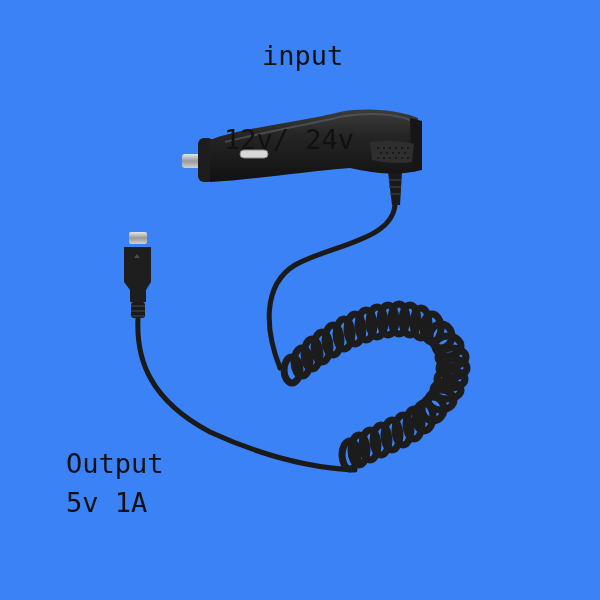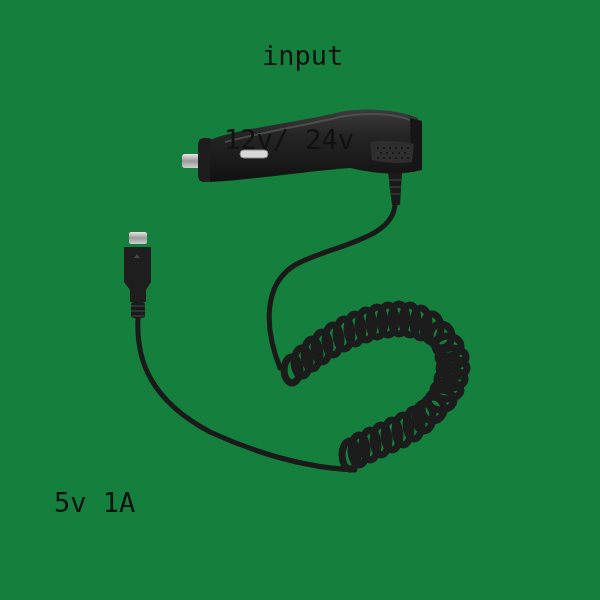--- a/index.html
+++ b/index.html
@@ -1,26 +1,26 @@
 <!DOCTYPE html>
 <html><head>
   <meta charset="utf-8">
   <style>
     html, body { margin: 0; padding: 0; background: #ffffff; }
     .canvas {
-      position: relative; width: 600px; height: 600px; background: #15803d; overflow: hidden;
+      position: relative; width: 600px; height: 600px; background: #3b82f6; overflow: hidden;
     }
     .label {
       position: absolute; font-family: "DejaVu Sans Mono", "Liberation Mono", monospace;
       color: #111111; font-size: 27px; line-height: 32px; white-space: pre;
     }
     #input-title { left: 262px; top: 40px; }
     #input-voltage { left: 224px; top: 76px; margin-top: 48px; }
     #output-title { left: 66px; top: 448px; }
-    #output-rating { left: 54px; top: 487px; }
+    #output-rating { left: 66px; top: 487px; }
     svg { position: absolute; left: 0; top: 0; }
   </style>
 </head>
 <body>
 
 <div class="canvas">
 
   <svg width="600" height="600" viewBox="0 0 600 600">
     <defs>
       <linearGradient id="bodyGrad" x1="0" y1="0" x2="0" y2="1">
@@ -130,14 +130,15 @@
       <path d="M137 254 l 3 4 l -6 0 z" fill="#4a4a4a"></path>
       <rect x="131" y="302" width="14" height="16" rx="3" fill="#1a1a1a"></rect>
       <line x1="131" y1="306" x2="145" y2="306" stroke="#3a3a3a" stroke-width="1.5"></line>
       <line x1="131" y1="311" x2="145" y2="311" stroke="#3a3a3a" stroke-width="1.5"></line>
       <line x1="132" y1="316" x2="144" y2="316" stroke="#3a3a3a" stroke-width="1.5"></line>
     </g>
   </svg>
 
   <div class="label" id="input-title">input</div>
   <div class="label" id="input-voltage">12v/ 24v</div>
+  <div class="label" id="output-title">Output</div>
   <div class="label" id="output-rating">5v 1A</div>
 </div>
 
 </body></html>

